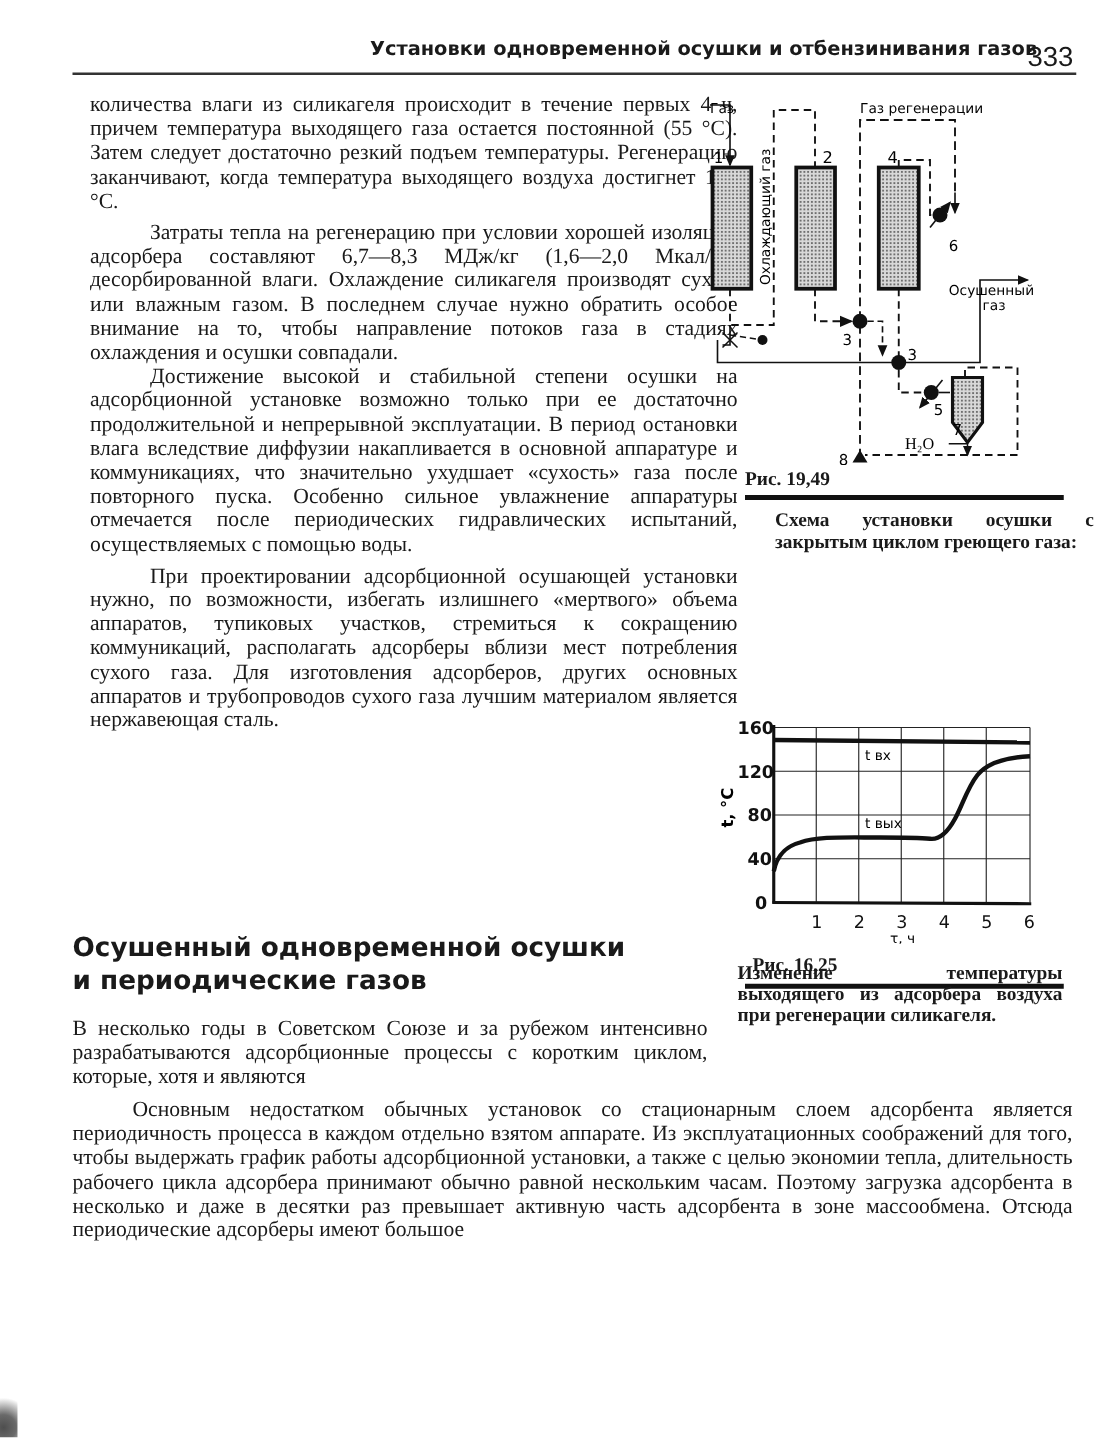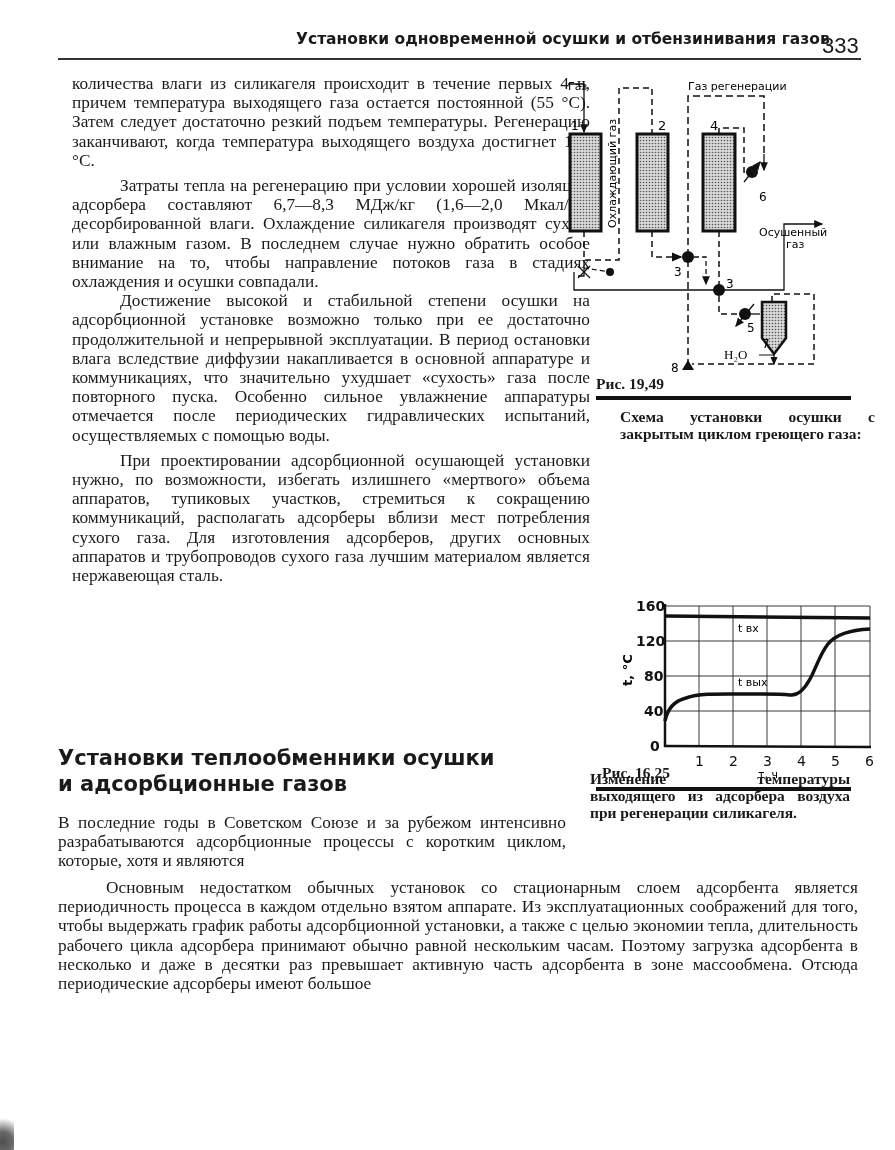--- a/index.html
+++ b/index.html
@@ -36,26 +36,26 @@
 <div class="head-rule"></div>
 
 <div class="col serif" style="left:72px; top:74px; width:518px;">
   <p class="last">количества влаги из силикагеля происходит в течение первых 4 ч, причем температура выходящего газа остается постоянной (55 °С). Затем следует достаточно резкий подъем температуры. Регенерацию заканчивают, когда температура выходящего воздуха достигнет 100 °С.</p>
   <p class="indent last" style="margin-top:6px;">Затраты тепла на регенерацию при условии хорошей изоляции адсорбера составляют 6,7—8,3 МДж/кг (1,6—2,0 Мкал/кг) десорбированной влаги. Охлаждение силикагеля производят сухим или влажным газом. В последнем случае нужно обратить особое внимание на то, чтобы направление потоков газа в стадиях охлаждения и осушки совпадали.</p>
   <p class="indent last">Достижение высокой и стабильной степени осушки на адсорбционной установке возможно только при ее достаточно продолжительной и непрерывной эксплуатации. В период остановки влага вследствие диффузии накапливается в основной аппаратуре и коммуникациях, что значительно ухудшает «сухость» газа после повторного пуска. Особенно сильное увлажнение аппаратуры отмечается после периодических гидравлических испытаний, осуществляемых с помощью воды.</p>
   <p class="indent last" style="margin-top:6px;">При проектировании адсорбционной осушающей установки нужно, по возможности, избегать излишнего «мертвого» объема аппаратов, тупиковых участков, стремиться к сокращению коммуникаций, располагать адсорберы вблизи мест потребления сухого газа. Для изготовления адсорберов, других основных аппаратов и трубопроводов сухого газа лучшим материалом является нержавеющая сталь.</p>
 </div>
 
 <div class="heading sans">
-  <div>Установки теплообменники осушки</div>
-  <div>и адсорбционные газов</div>
+  <div>Осушенный одновременной осушки</div>
+  <div>и периодические газов</div>
 </div>
 
 <div class="col serif" style="left:58px; top:813px; width:508px;">
-  <p class="last">В последние годы в Советском Союзе и за рубежом интенсивно разрабатываются адсорбционные процессы с коротким циклом, которые, хотя и являются</p>
+  <p class="last">В несколько годы в Советском Союзе и за рубежом интенсивно разрабатываются адсорбционные процессы с коротким циклом, которые, хотя и являются</p>
 </div>
 
 <div class="col serif" style="left:58px; top:871px; width:800px;">
   <p class="indent last" style="margin-top:7px;">Основным недостатком обычных установок со стационарным слоем адсорбента является периодичность процесса в каждом отдельно взятом аппарате. Из эксплуатационных соображений для того, чтобы выдержать график работы адсорбционной установки, а также с целью экономии тепла, длительность рабочего цикла адсорбера принимают обычно равной нескольким часам. Поэтому загрузка адсорбента в несколько и даже в десятки раз превышает активную часть адсорбента в зоне массообмена. Отсюда периодические адсорберы имеют большое</p>
 </div>
 
 <div class="fig" style="left:564px; top:76px; width:270px; height:296px;">
   <svg width="270" height="296" viewBox="0 0 270 296">
     <defs>
       <pattern id="dots" width="3" height="3" patternUnits="userSpaceOnUse">
@@ -123,21 +123,21 @@
     <text x="107" y="296" font-size="12" font-family="DejaVu Sans, sans-serif">8</text>
   </svg>
 </div>
 
 <div class="fig-label" style="left:596px; top:375px;">Рис. 19,49</div>
 <div class="fig-rule" style="left:596px; top:396px; width:255px;"></div>
 <div class="caption" style="left:596px; top:408px; width:255px;margin-left:24px;">
   <div class="title">Схема установки осушки с закрытым циклом греющего газа:</div>
 </div>
 
-<div class="fig" style="left:620px; top:570px; width:270px; height:185px;margin-top:24px;">
+<div class="fig" style="left:574px; top:570px; width:270px; height:185px;">
   <svg width="270" height="185" viewBox="0 0 270 185">
 
     <g stroke="#222" stroke-width="0.9">
       <line x1="79" y1="12" x2="79" y2="152"></line>
       <line x1="113" y1="12" x2="113" y2="152"></line>
       <line x1="147" y1="12" x2="147" y2="152"></line>
       <line x1="181" y1="12" x2="181" y2="152"></line>
       <line x1="215" y1="12" x2="215" y2="152"></line>
       <line x1="45" y1="117" x2="250" y2="117"></line>
       <line x1="45" y1="82" x2="250" y2="82"></line>

